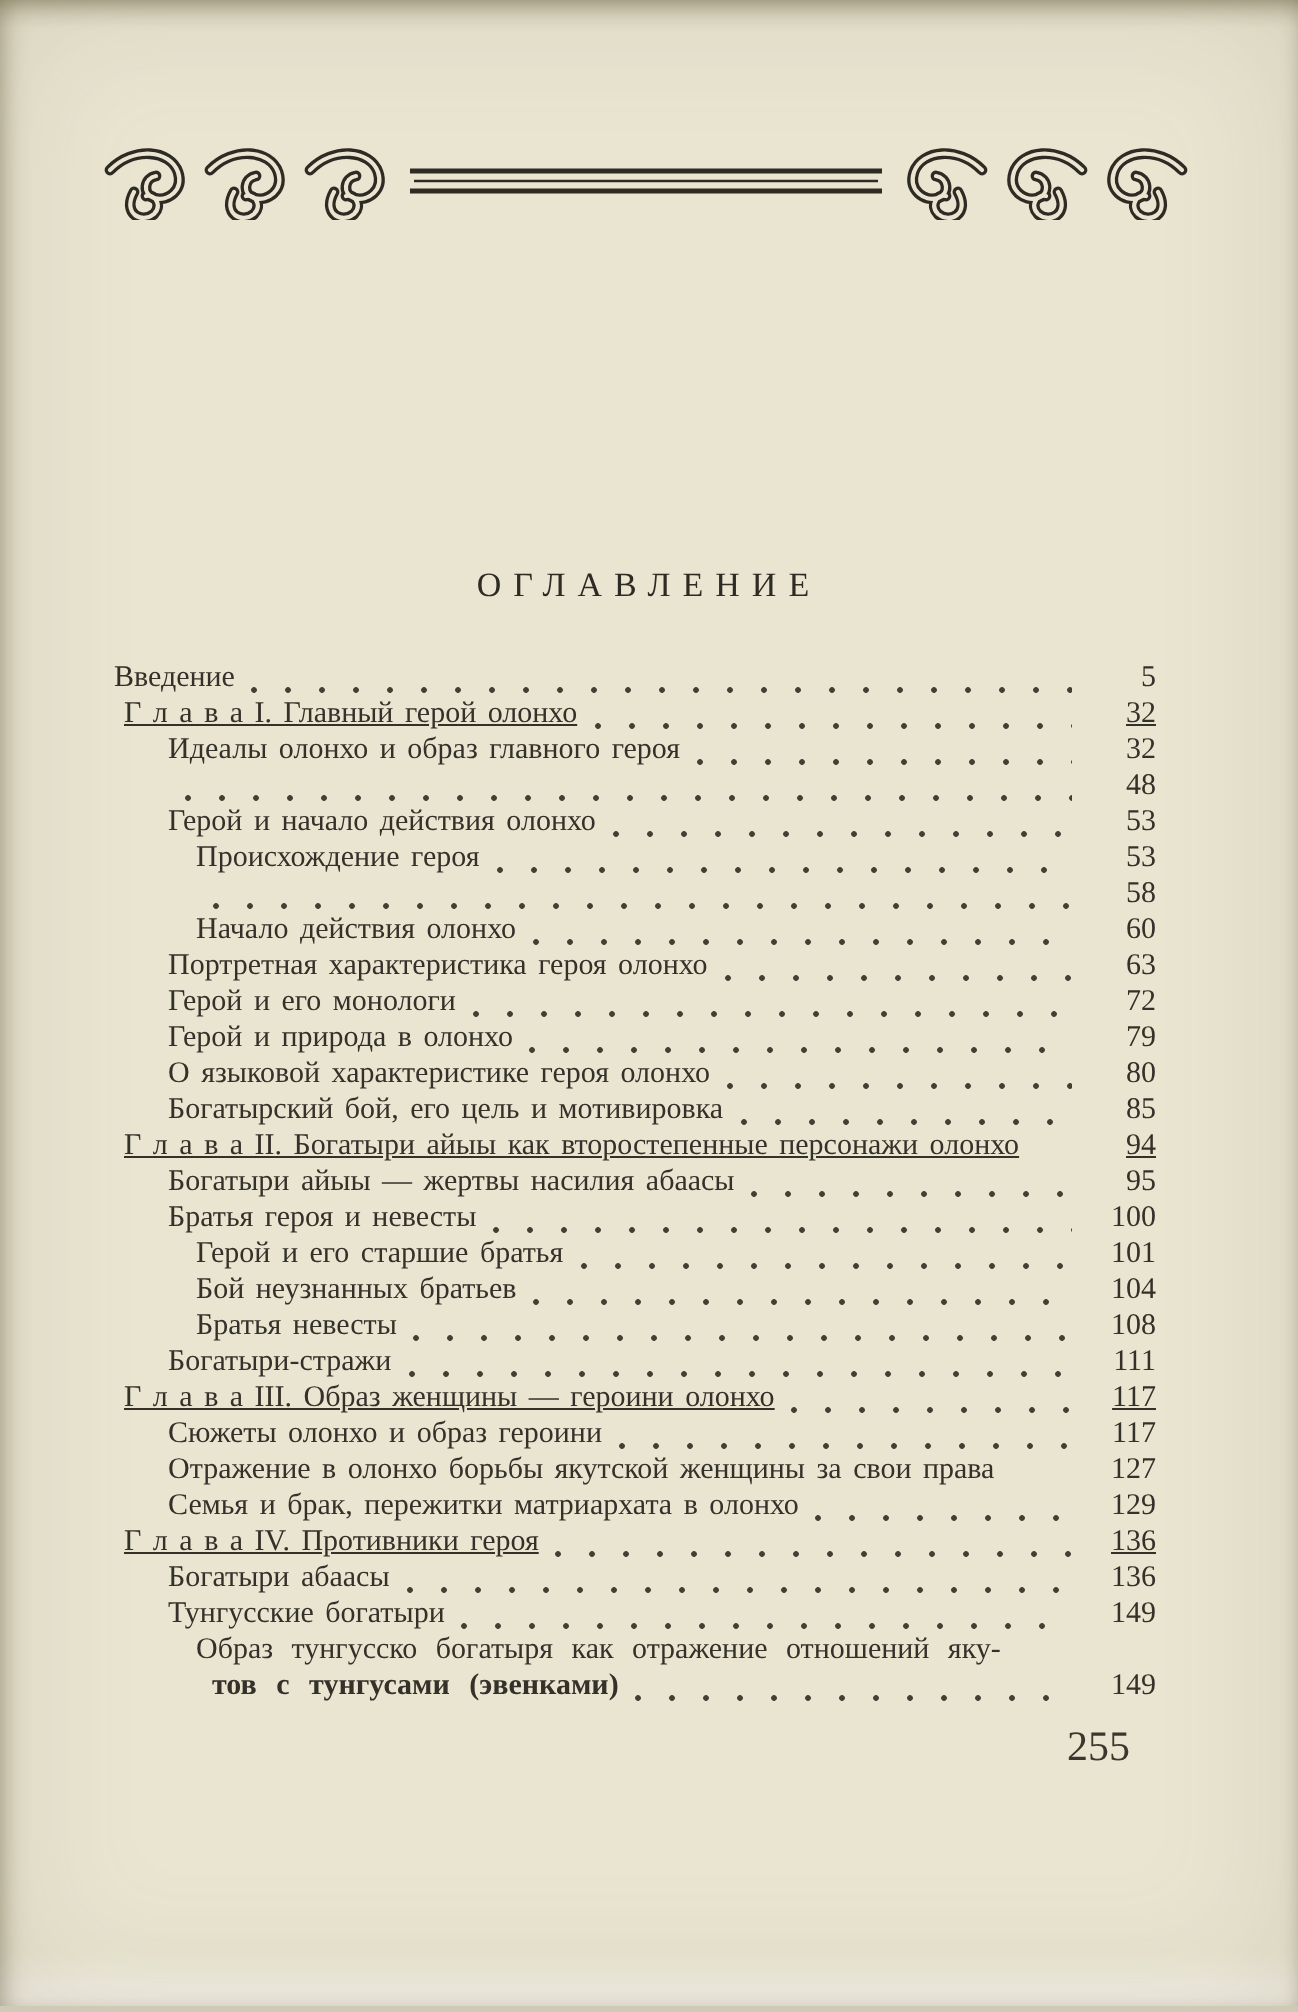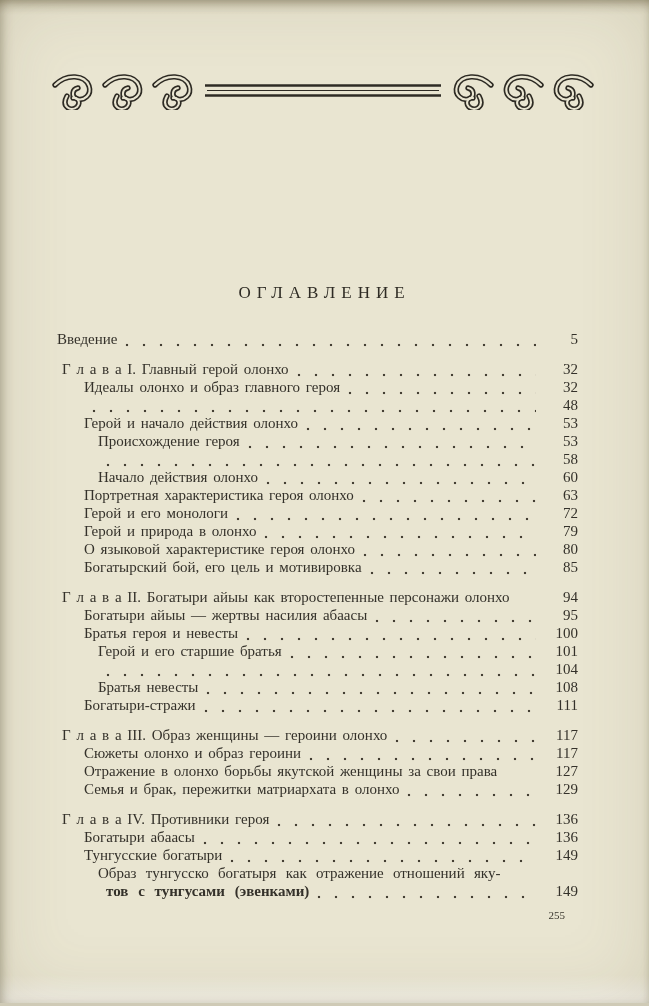--- a/index.html
+++ b/index.html
@@ -22,34 +22,34 @@
   .ornament .dark{stroke:#2e2b24;stroke-width:5.4;fill:none;stroke-linecap:round;stroke-linejoin:round;}
   .ornament .lite{stroke:#e9e5d1;stroke-width:2.1;fill:none;stroke-linecap:round;stroke-linejoin:round;}
   .ornament .rules{stroke:#2e2b24;fill:none;}
   .title{
     margin:173px 0 0 0;text-align:center;
     font-size:17px;letter-spacing:6px;color:#2e2b24;font-weight:400;
   }
   .toc{margin:27px 71px 0 57px;font-size:15px;}
   .toc-row{display:flex;align-items:flex-end;line-height:18px;}
   .toc-row .lbl{word-spacing:2px;}
-  .chapter{margin-top:12px;padding-left:5px;}
+  .chapter{margin-top:0;padding-left:5px;text-decoration:underline;}
   .level-1{padding-left:27px;}
   .level-2{padding-left:41px;}
   .cont{padding-left:49px;}
   .cont .lbl{word-spacing:6px;font-weight:bold;}
   .wrap-first .lbl{word-spacing:5.5px;}
   .dots{
     flex:1 1 auto;height:8px;margin:0 12px 0 8px;min-width:12px;
     background-image:radial-gradient(circle at 2px 5px,#443f33 1.25px,rgba(0,0,0,0) 1.6px);
     background-size:17px 8px;background-repeat:repeat-x;
   }
   .spacer{flex:1 1 auto;min-width:8px;}
   .pg{min-width:30px;text-align:right;white-space:nowrap;}
-  .folio{margin:9px 84px 0 0;text-align:right;font-size:11px;color:#3a372e;}
+  .folio{margin:9px 84px 0 0;text-align:right;font-size:21px;color:#3a372e;}
 </style>
 </head>
 <body>
 
 <div class="sheet">
 
   <svg class="ornament" viewBox="0 0 556 38" aria-hidden="true">
     <defs>
       <path id="m1" d="M2 13 C14 1 32 3 36 14 C39 23 31 29 24 27 C18 25 19 17 25 16"></path>
       <path id="m2" d="M14 24 C8 35 18 40 24 35 C28 31 25 25 20 26"></path>
@@ -158,20 +158,21 @@
         <span class="lbl">Братья героя и невесты</span>
         <span class="dots"></span>
         <span class="pg">100</span>
       </div>
       <div class="toc-row level-2">
         <span class="lbl">Герой и его старшие братья</span>
         <span class="dots"></span>
         <span class="pg">101</span>
       </div>
       <div class="toc-row level-2">
+        <span class="lbl">Бой неузнанных братьев</span>
         <span class="dots"></span>
         <span class="pg">104</span>
       </div>
       <div class="toc-row level-2">
         <span class="lbl">Братья невесты</span>
         <span class="dots"></span>
         <span class="pg">108</span>
       </div>
       <div class="toc-row level-1">
         <span class="lbl">Богатыри-стражи</span>

